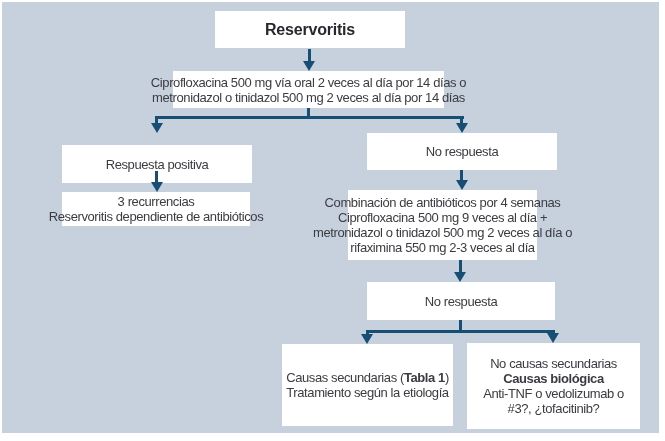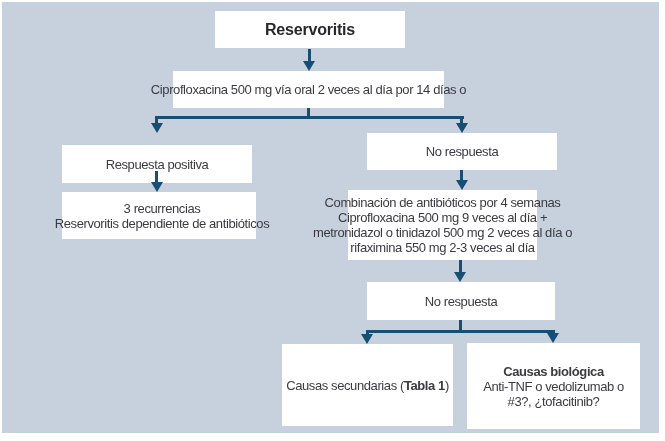--- a/index.html
+++ b/index.html
@@ -55,37 +55,38 @@
 
   <div class="node node-title" style="left:215px; top:11px; width:190px; height:37px;">
     <div class="line">Reservoritis</div>
   </div>
 
   <div class="vline" style="left:308px; top:49px; width:3px; height:14px;"></div>
   <div class="arrow-down" style="left:303px; top:61px;"></div>
 
   <div class="node" style="left:173px; top:71px; width:271px; height:37px;">
     <div class="line">Ciprofloxacina 500 mg vía oral 2 veces al día por 14 días o</div>
+    <div class="line">metronidazol o tinidazol 500 mg 2 veces al día por 14 días</div>
   </div>
 
   <div class="vline" style="left:307px; top:108px; width:3px; height:11px;"></div>
   <div class="hline" style="left:156px; top:116px; width:308px; height:3px;"></div>
   <div class="vline" style="left:155px; top:116px; width:3px; height:8px;"></div>
   <div class="arrow-down" style="left:151px; top:123px;"></div>
   <div class="vline" style="left:460px; top:116px; width:3px; height:8px;"></div>
   <div class="arrow-down" style="left:456px; top:123px;"></div>
 
   <div class="node" style="left:62px; top:145px; width:190px; height:38px;">
     <div class="line">Respuesta positiva</div>
   </div>
 
   <div class="vline" style="left:155px; top:171px; width:3px; height:12px;"></div>
   <div class="arrow-down" style="left:151px; top:182px;"></div>
 
-  <div class="node" style="left:62px; top:192px; width:188px; height:47px;padding-left:6px;">
+  <div class="node" style="left:62px; top:192px; width:188px; height:34px;">
     <div class="line">3 recurrencias</div>
     <div class="line">Reservoritis dependiente de antibióticos</div>
   </div>
 
   <div class="node" style="left:367px; top:133px; width:190px; height:37px;">
     <div class="line">No respuesta</div>
   </div>
 
   <div class="vline" style="left:460px; top:170px; width:3px; height:11px;"></div>
   <div class="arrow-down" style="left:456px; top:180px;"></div>
@@ -106,20 +107,22 @@
 
   <div class="vline" style="left:459px; top:320px; width:3px; height:13px;"></div>
   <div class="hline" style="left:366px; top:330px; width:189px; height:3px;"></div>
   <div class="vline" style="left:366px; top:330px; width:3px; height:6px;"></div>
   <div class="arrow-down" style="left:361px; top:334px;"></div>
   <div class="vline" style="left:552px; top:330px; width:3px; height:5px;"></div>
   <div class="arrow-down" style="left:547px; top:333px;"></div>
 
   <div class="node" style="left:282px; top:344px; width:171px; height:82px;">
     <div class="line"><span>Causas secundarias (</span><b>Tabla 1</b><span>)</span></div>
+    <div class="line">Tratamiento según la etiología</div>
   </div>
 
   <div class="node" style="left:467px; top:343px; width:173px; height:86px;">
+    <div class="line">No causas secundarias</div>
     <div class="line"><b>Causas biológica</b></div>
     <div class="line">Anti-TNF o vedolizumab o</div>
     <div class="line">#3?, ¿tofacitinib?</div>
   </div>
 </div>
 
 </body></html>

